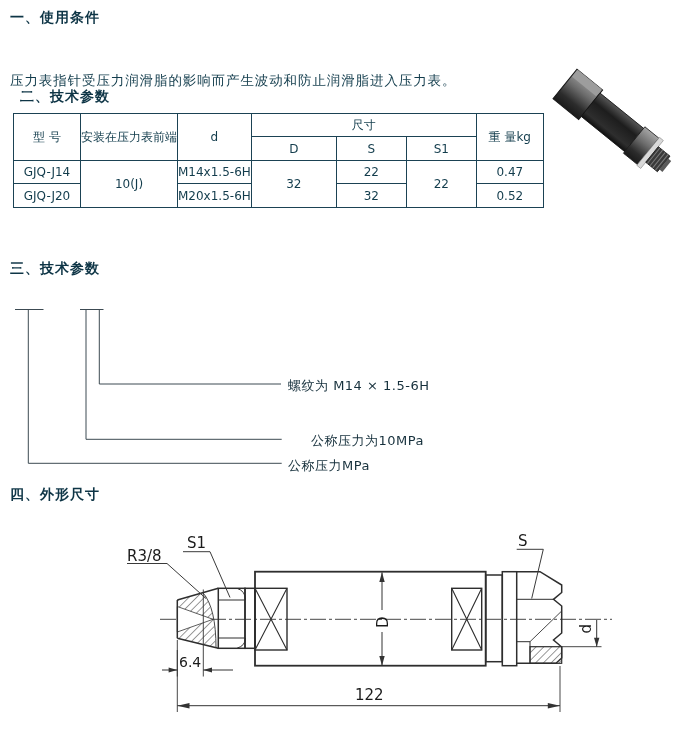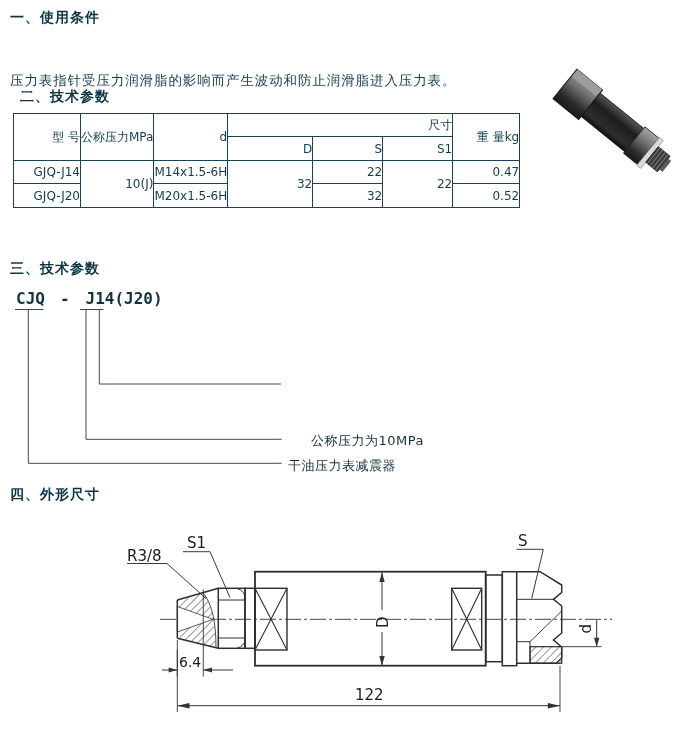--- a/index.html
+++ b/index.html
@@ -3,21 +3,21 @@
 <meta charset="utf-8">
 <style>
   html,body{margin:0;padding:0;background:#fff;}
   .page{position:relative;width:699px;height:751px;background:#fff;overflow:hidden;
         font-family:"DejaVu Sans","Liberation Sans",sans-serif;color:#123c4c;}
   .abs{position:absolute;}
   .heading{font-size:14px;font-weight:bold;letter-spacing:1px;color:#0e3546;white-space:nowrap;}
   .bodyline{font-size:13.5px;letter-spacing:0.9px;color:#123c4c;white-space:nowrap;}
   
   table.spec{border-collapse:collapse;table-layout:fixed;font-size:12px;color:#123c4c;}
-  table.spec td{border:1px solid #1b4254;text-align:right;vertical-align:middle;
+  table.spec td{border:1px solid #1b4254;text-align:center;vertical-align:middle;
                 padding:0;overflow:hidden;white-space:nowrap;}
   
   .model-code{font-family:"DejaVu Sans Mono","Liberation Mono",monospace;
               font-weight:bold;font-size:16px;color:#12303e;white-space:nowrap;}
   .model-code span{display:inline-block;}
   .callout{font-size:13px;letter-spacing:0.5px;color:#16303c;white-space:nowrap;}
   svg text{font-family:"DejaVu Sans","Liberation Sans",sans-serif;fill:#1b1b1b;}
 </style>
 </head>
 <body>
@@ -35,21 +35,21 @@
         <col style="width:72px">
         <col style="width:67px">
       <col style="width:85px">
         <col style="width:70px">
         <col style="width:70px">
         <col style="width:67px">
     </colgroup>
     <tbody>
         <tr style="height:23px;">
       <td rowspan="2">型 号</td>
-      <td rowspan="2">公称压力MPa</td>
+      <td rowspan="2">安装在压力表前端</td>
       <td rowspan="2">d</td>
       <td colspan="3">尺寸</td>
       <td rowspan="2">重 量kg</td>
     </tr>
     <tr style="height:24px;">
       <td>D</td>
       <td>S</td>
       <td>S1</td>
     </tr>
     <tr style="height:23px;">
@@ -97,36 +97,34 @@
           <line x1="117.5" y1="-10" x2="117.5" y2="10"></line>
         <line x1="121" y1="-10" x2="121" y2="10"></line>
           <line x1="124.5" y1="-10" x2="124.5" y2="10"></line>
       </g>
       <rect x="127" y="-7" width="4" height="14" fill="#5a5a5a"></rect>
     </g>
   </svg>
 
   <div class="abs heading" style="left:10px;top:260px;">三、技术参数</div>
 
-  <div class="abs model-code" style="left:16px;top:289px;">
-    <span>CJQ</span><span style="width:15px;"></span><span>-</span><span style="width:16px;"></span><span>J14(J20)</span>
-  </div>
 
   <svg class="abs" style="left:0;top:305px;" width="300" height="175" viewBox="0 305 300 175">
     <g fill="none" stroke="#3c4a52" stroke-width="1">
       <path d="M15,309.5 H43.5"></path>
       <path d="M80,309.5 H103.5"></path>
       <path d="M28.3,309.5 V463.3 H281.7"></path>
       <path d="M86,309.5 V439.3 H281.7"></path>
       <path d="M99.3,309.5 V384 H281"></path>
     </g>
   </svg>
 
+  <div class="abs callout" style="left:288px;top:377px;">螺纹为 M14 × 1.5-6H</div>
   <div class="abs callout" style="left:288px;top:432px;margin-left:23px;">公称压力为10MPa</div>
-  <div class="abs callout" style="left:288px;top:457px;">干油压力表减震器</div>
+  <div class="abs callout" style="left:288px;top:457px;">公称压力MPa</div>
 
   <div class="abs heading" style="left:10px;top:486px;">四、外形尺寸</div>
 
   <svg class="abs" style="left:0;top:520px;" width="699" height="231" viewBox="0 520 699 231">
     <defs>
       <pattern id="hatch" patternUnits="userSpaceOnUse" width="5.5" height="5.5" patternTransform="rotate(45)">
         <line x1="0" y1="0" x2="0" y2="5.5" stroke="#333" stroke-width="1"></line>
       </pattern>
     </defs>
 

